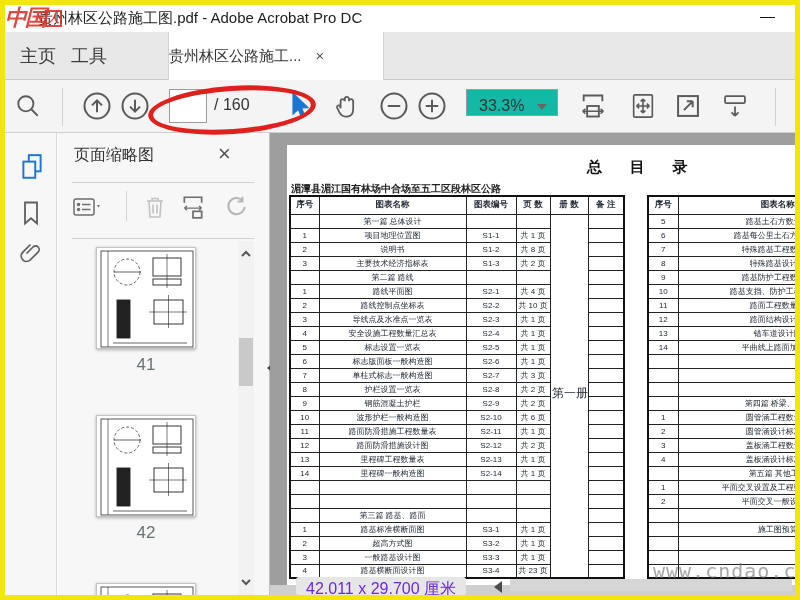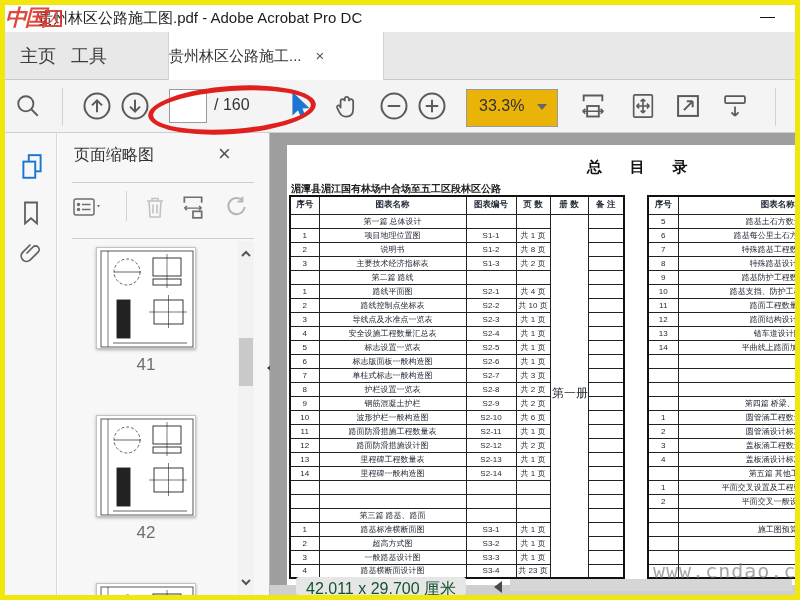--- a/index.html
+++ b/index.html
@@ -25,21 +25,21 @@
   .tab-close { margin-left:14px; color:#555; font-size:15px; cursor:pointer; }
   
   .toolbar { position:absolute; left:0; top:75px; width:790px; height:53px; background:#f4f4f4;
              border-bottom:1px solid #cfcfcf; }
   .tb { position:absolute; top:9px; width:34px; height:34px; display:flex; align-items:center;
         justify-content:center; cursor:pointer; }
   .vsep { position:absolute; top:8px; width:1px; height:38px; background:#d2d2d2; }
   .page-box { position:absolute; left:164px; top:9px; width:38px; height:34px; background:#fff;
               border:1px solid #9a9a9a; font-size:15px; text-align:center; }
   .page-total { position:absolute; left:209px; top:16px; font-size:16px; color:#333; }
-  .zoom-box { position:absolute; left:461px; top:9px; width:92px; height:38px; background:#eab308;
+  .zoom-box { position:absolute; left:461px; top:9px; width:92px; height:27px; background:#14b8a6;
               border:1px solid #9a9a9a; font-size:16px; color:#333; line-height:32px;
               padding-left:12px; cursor:pointer; }
   .caret-down { position:absolute; right:10px; top:14px; width:0; height:0;
                 border-left:5px solid transparent; border-right:5px solid transparent;
                 border-top:6px solid #666; }
   .red-ellipse { position:absolute; left:143px; top:6px; width:168px; height:48px;
                  border:5px solid #E0201C; border-radius:50%; transform:rotate(-4deg);
                  z-index:9; pointer-events:none; }
   
   .main { position:absolute; left:0; top:128px; width:790px; height:462px; }
@@ -81,21 +81,21 @@
   .toc-right { left:360px; width:230px; }
   td.c-name { text-align:left; padding-left:3px; }
   td.sec { text-align:center; font-weight:bold; }
   td.c-vol { border-top:none !important; border-bottom:none !important; }
   .vol-note { position:absolute; left:264px; top:240px; width:38px; text-align:center;
               font-size:12px; color:#1c2430; }
   .wm-url { position:absolute; left:366px; top:414px; font-size:20px; letter-spacing:1px;
             color:rgba(120,120,120,.65); font-family:"DejaVu Sans Mono",monospace; }
   .bottom-band { position:absolute; left:0; top:452px; width:525px; height:10px; background:#cfcfcf; }
   .status-box { position:absolute; left:26px; top:444px; height:18px; overflow:hidden; background:#e6e6e6;
-                border-radius:3px; padding:2px 10px; font-size:16px; color:#14532d; z-index:3; }
+                border-radius:3px; padding:2px 10px; font-size:16px; color:#6d28d9; z-index:3; }
   .hs-left { position:absolute; left:224px; top:448px; width:0; height:0; border-top:6px solid transparent;
              border-bottom:6px solid transparent; border-right:8px solid #4a4a4a; cursor:pointer; z-index:3; }
   .hscroll { position:absolute; left:240px; top:446px; width:282px; height:12px; background:#d6d6d6;
              cursor:pointer; z-index:3; }
   svg.ic { display:block; }
 </style>
 </head>
 <body>
 
 <div class="window">

